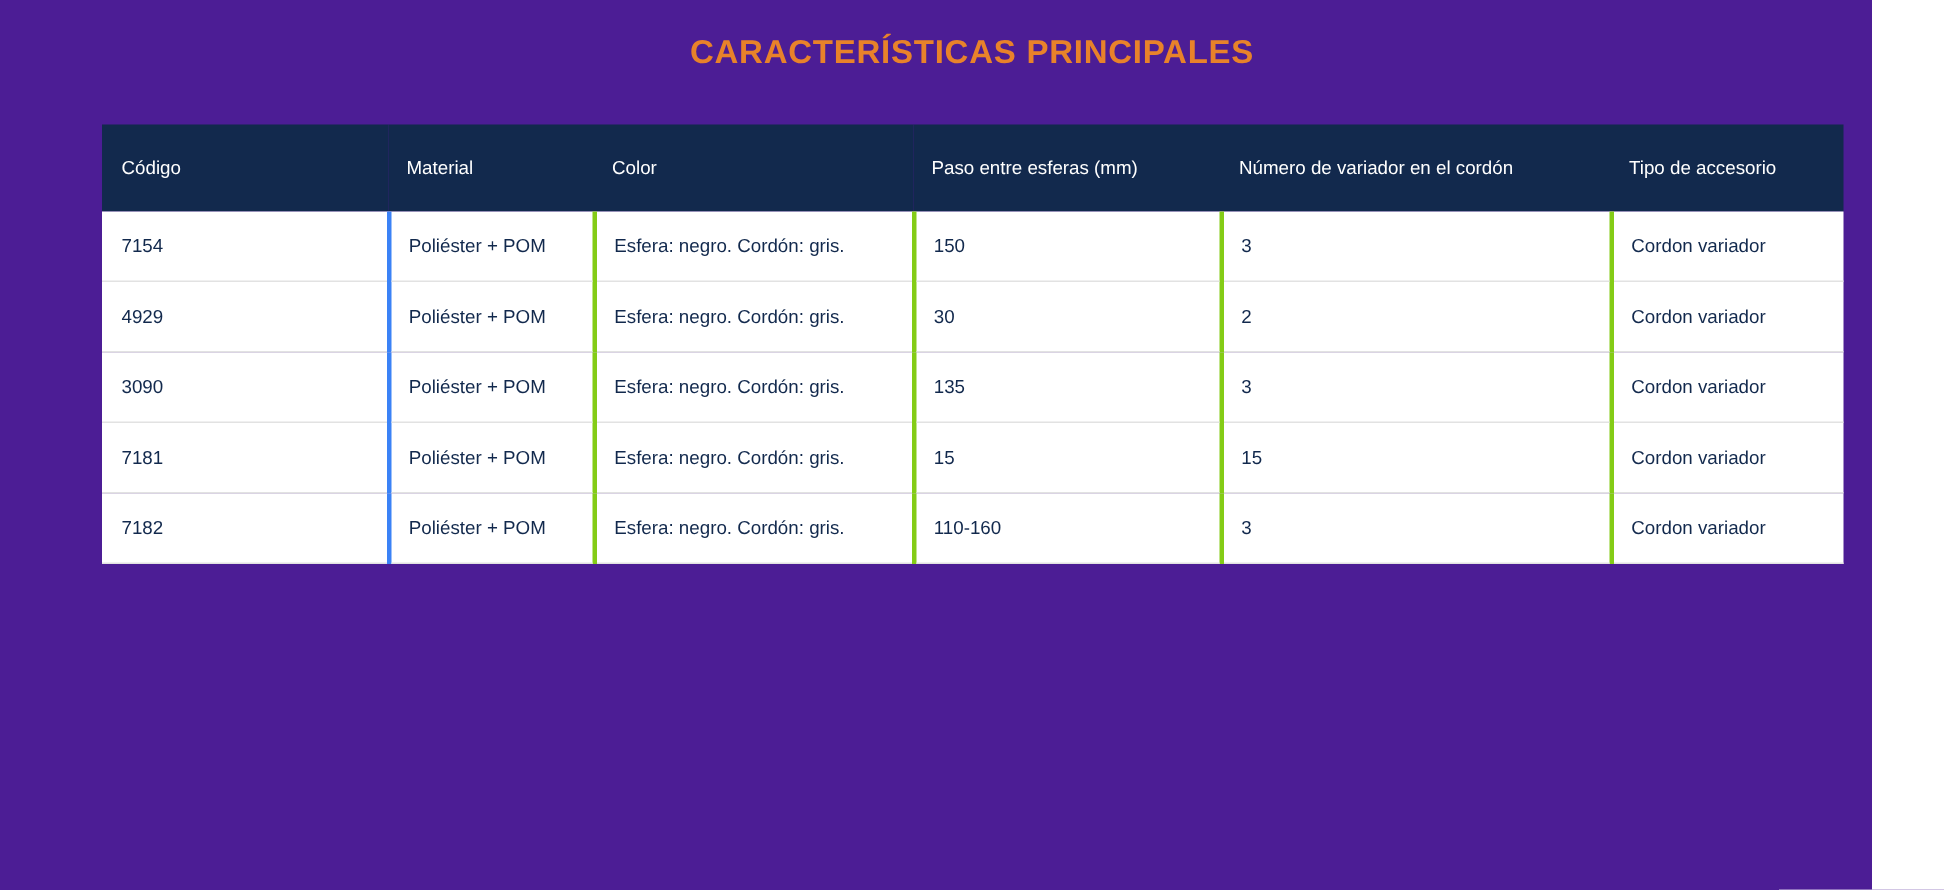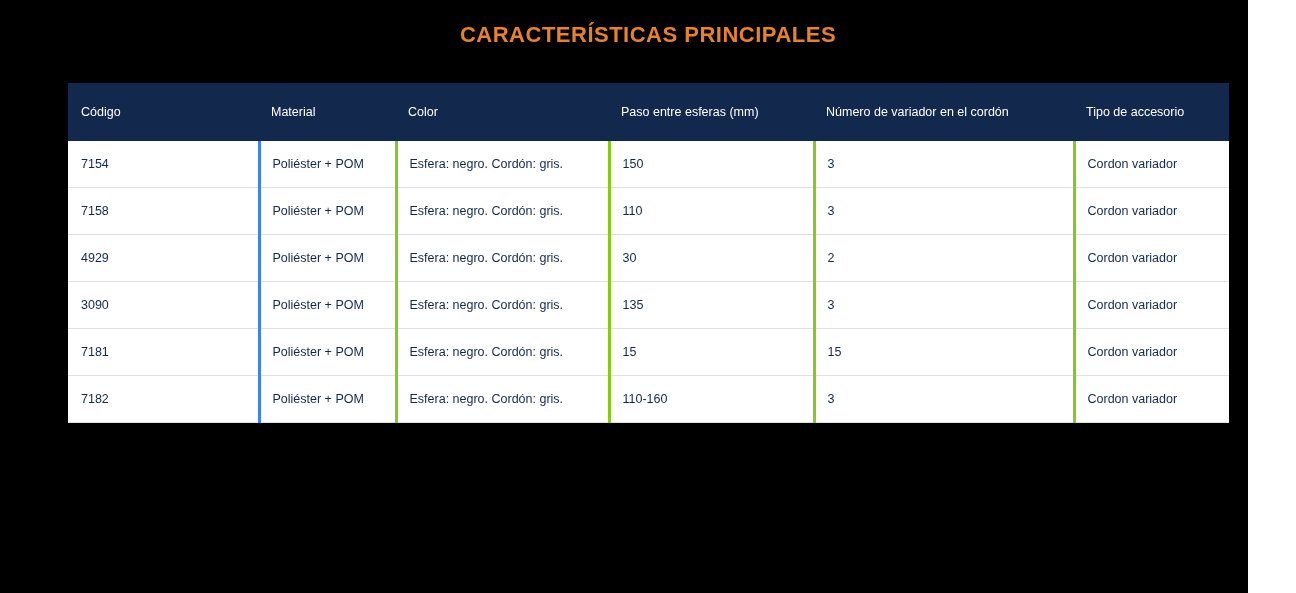--- a/index.html
+++ b/index.html
@@ -11,21 +11,21 @@
     width: 1296px;
     height: 593px;
     font-family: "Liberation Sans", sans-serif;
     color: #12294d;
     overflow: hidden;
   }
   .page {
     position: relative;
     width: 1248px;
     height: 593px;
-    background: #000000;
+    background: #4c1d95;
   }
   .section-title {
     position: absolute;
     top: 22px;
     left: 0;
     width: 1296px;
     text-align: center;
     font-size: 22px;
     font-weight: bold;
     letter-spacing: 0.5px;
@@ -114,28 +114,20 @@
       <tbody>
         <tr>
           <td class="first">7154</td>
           <td>Poliéster + POM</td>
           <td>Esfera: negro. Cordón: gris.</td>
           <td>150</td>
           <td>3</td>
           <td class="last">Cordon variador</td>
         </tr>
         <tr>
-          <td class="first">7158</td>
-          <td>Poliéster + POM</td>
-          <td>Esfera: negro. Cordón: gris.</td>
-          <td>110</td>
-          <td>3</td>
-          <td class="last">Cordon variador</td>
-        </tr>
-        <tr>
           <td class="first">4929</td>
           <td>Poliéster + POM</td>
           <td>Esfera: negro. Cordón: gris.</td>
           <td>30</td>
           <td>2</td>
           <td class="last">Cordon variador</td>
         </tr>
         <tr>
           <td class="first">3090</td>
           <td>Poliéster + POM</td>

